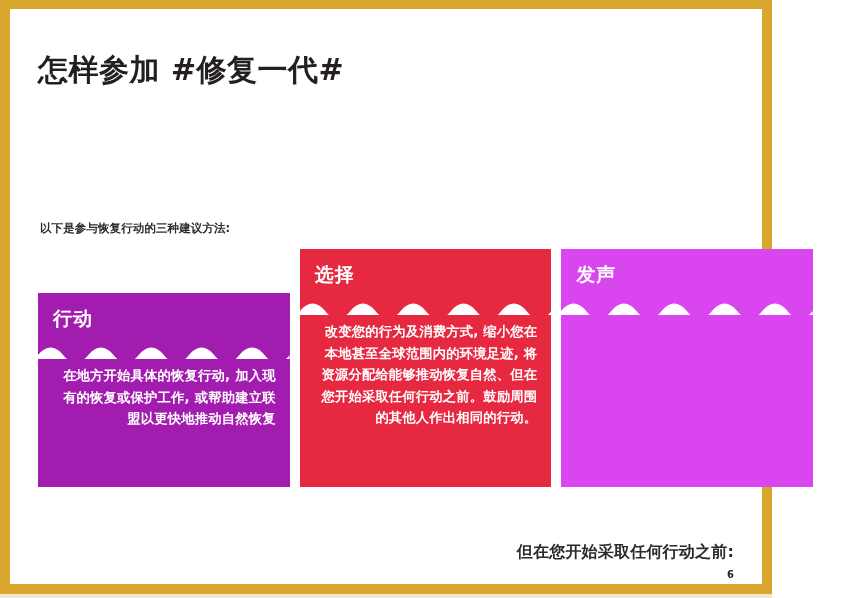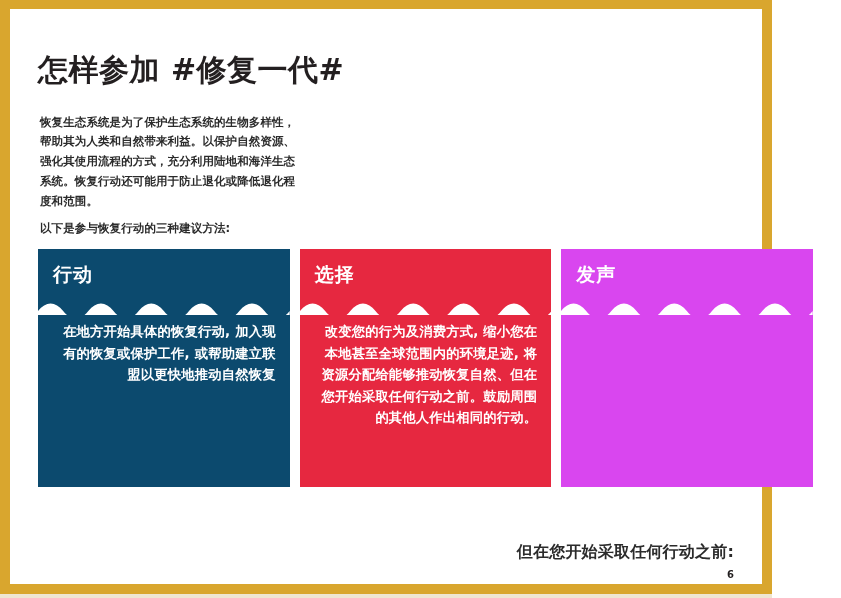--- a/index.html
+++ b/index.html
@@ -99,21 +99,21 @@
     height: 238px;
     display: flex;
     gap: 10px;
   }
   .card {
     position: relative;
     flex: 1 1 0;
     overflow: hidden;
     color: #ffffff;
   }
-  .card-green  { background: #0c4a6e; }
+  .card-green  { background: #a21caf; margin-top: 44px; }
   .card-red    { background: #E62840; }
   .card-blue   { background: #d946ef; }
 
   .card-head {
     position: relative;
     height: 58px;
     padding: 16px 0 0 15px;
     box-sizing: border-box;
   }
   .card-title {
@@ -162,21 +162,20 @@
   }
 </style>
 </head>
 <body>
 
 <div class="page">
   <div class="sheet">
 
     <h1 class="page-title">怎样参加 #修复一代#</h1>
 
-    <p class="intro">恢复生态系统是为了保护生态系统的生物多样性，帮助其为人类和自然带来利益。以保护自然资源、强化其使用流程的方式，充分利用陆地和海洋生态系统。恢复行动还可能用于防止退化或降低退化程度和范围。</p>
 
     <p class="lede">以下是参与恢复行动的三种建议方法:</p>
 
     <div class="cards">
 
       <div class="card card-green">
         <div class="card-head">
           <div class="card-title">行动</div>
         </div>
         <svg class="wave" viewBox="0 0 260 16" preserveAspectRatio="none">

